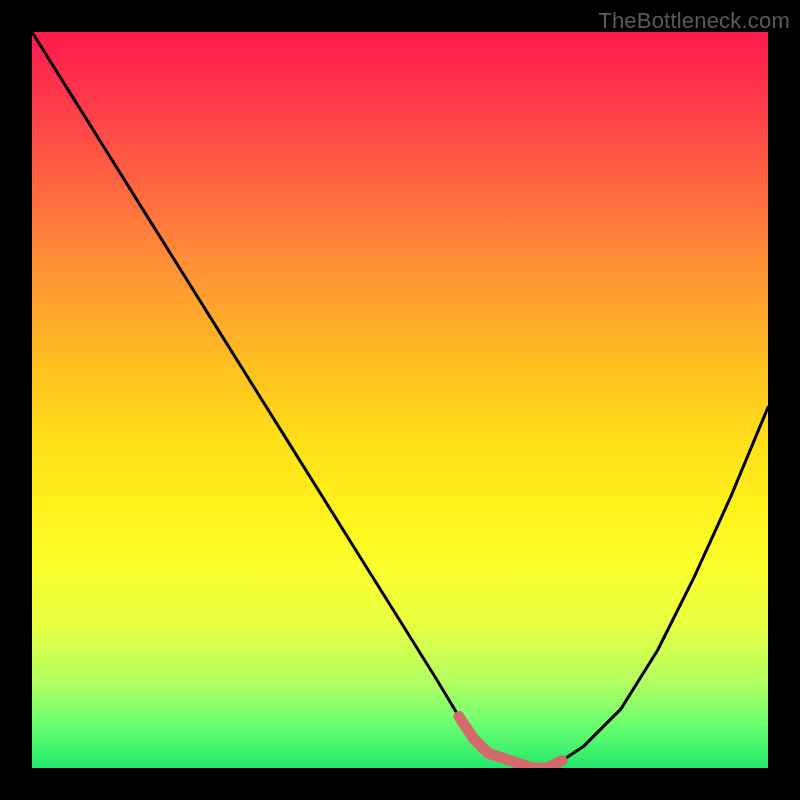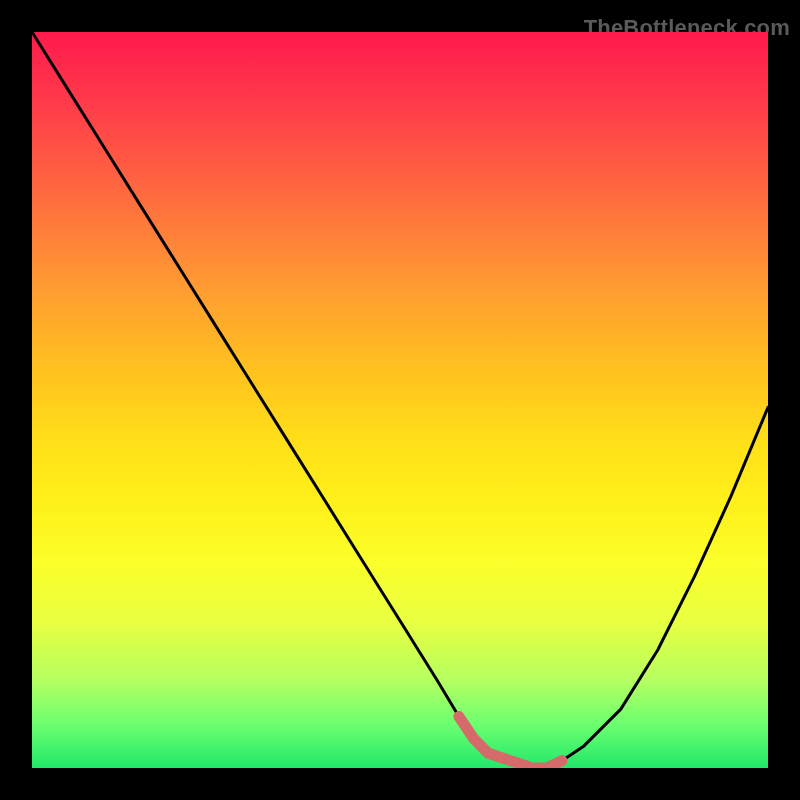--- a/index.html
+++ b/index.html
@@ -41,25 +41,25 @@
       #fff01a 64%,
       #fbff2a 72%,
       #e9ff40 80%,
       #b6ff60 88%,
       #6dff70 94%,
       #22e86a 100%
     );
   }
   .watermark {
     position: absolute;
-    top: 15px;
+    top: 8px;
     right: 10px;
     color: #5a5a5a;
     font-size: 22px;
-    font-weight: 700;
+    font-weight: 400;
     letter-spacing: 0.2px;
     user-select: none;
   }
   svg.curve {
     position: absolute;
     left: 0;
     top: 0;
     width: 100%;
     height: 100%;
   }

